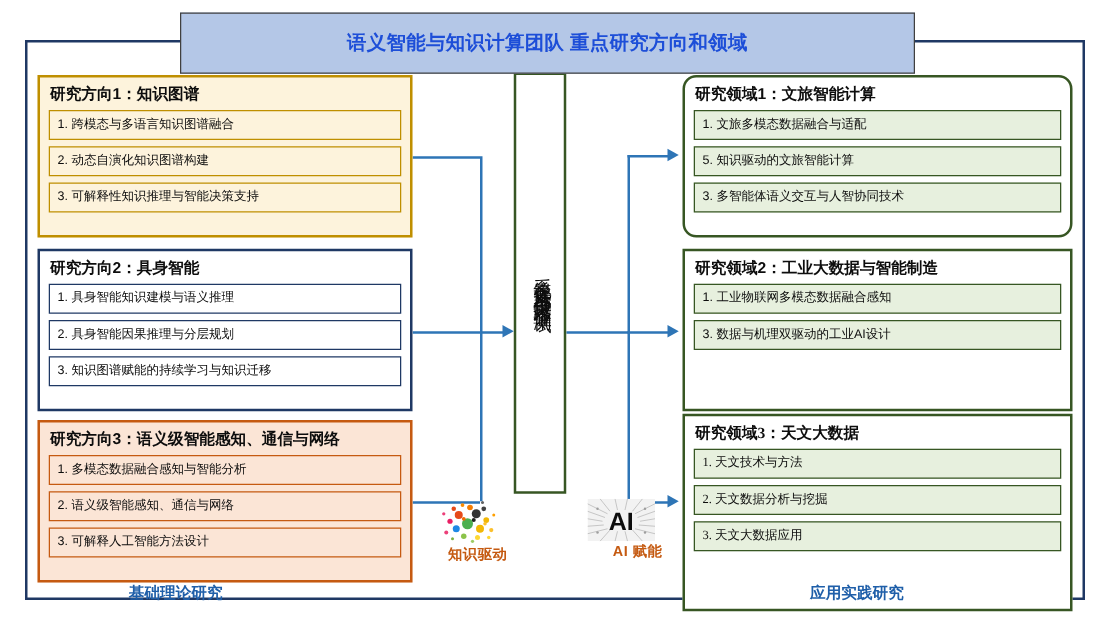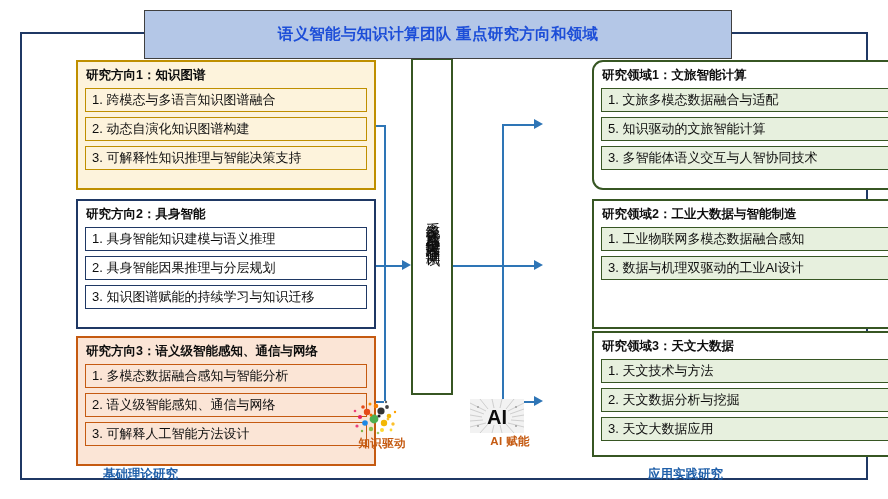--- a/index.html
+++ b/index.html
@@ -21,28 +21,27 @@
     background:#B4C7E7;border:1.6px solid #404040;box-sizing:border-box;
     display:flex;align-items:center;justify-content:center;
     font-size:15.5px;font-weight:bold;color:#1d4ed8;letter-spacing:.3px;
     z-index:6;
   }
 
   
   .group{
     position:absolute;box-sizing:border-box;z-index:4;
     padding:5px 7px 7px 7px;
-    margin-left:46px;
   }
   .group-title{
     font-size:12.5px;font-weight:bold;color:#0D0D0D;
     margin:0 0 5px 1px;line-height:16px;white-space:nowrap;
   }
   .item{
-    box-sizing:border-box;font-size:13px;color:#0D0D0D;
+    box-sizing:border-box;font-size:10px;color:#0D0D0D;
     line-height:14px;padding:4px 6px;margin-bottom:5px;white-space:nowrap;
   }
   .item:last-child{margin-bottom:0;}
 
   
   .g-gold{background:#FDF3DC;border:2px solid #BF8F00;}
   .g-gold .item{background:#FDF3DC;border:1.6px solid #BF8F00;}
 
   
   .g-navy{background:#FFFFFF;border:2px solid #1F3864;}
@@ -155,21 +154,21 @@
     <div class="item">5. 知识驱动的文旅智能计算</div>
     <div class="item">3. 多智能体语义交互与人智协同技术</div>
   </div>
 
   <div class="group g-green" style="left:546px;top:199px;width:312px;height:130px;">
     <div class="group-title">研究领域2：工业大数据与智能制造</div>
     <div class="item">1. 工业物联网多模态数据融合感知</div>
     <div class="item">3. 数据与机理双驱动的工业AI设计</div>
   </div>
 
-  <div class="group g-green" style="left:546px;top:331px;width:312px;height:126px;">
+  <div class="group g-green" style="left:546px;top:331px;width:312px;height:158px;font-family:Liberation Serif, serif;">
     <div class="group-title">研究领域3：天文大数据</div>
     <div class="item">1. 天文技术与方法</div>
     <div class="item">2. 天文数据分析与挖掘</div>
     <div class="item">3. 天文大数据应用</div>
   </div>
 
   <div class="icon-block" style="left:344px;top:399px;width:62px;">
     <svg class="kg-icon" viewBox="0 0 48 36">
       <g>
         <circle cx="23" cy="20" r="4.4" fill="#4CAF50"></circle>

